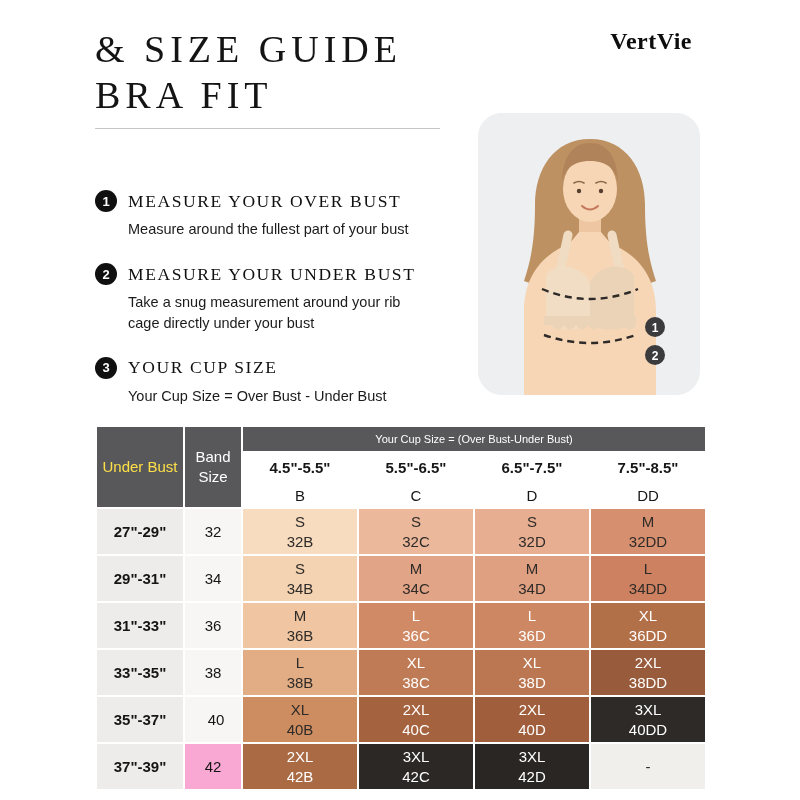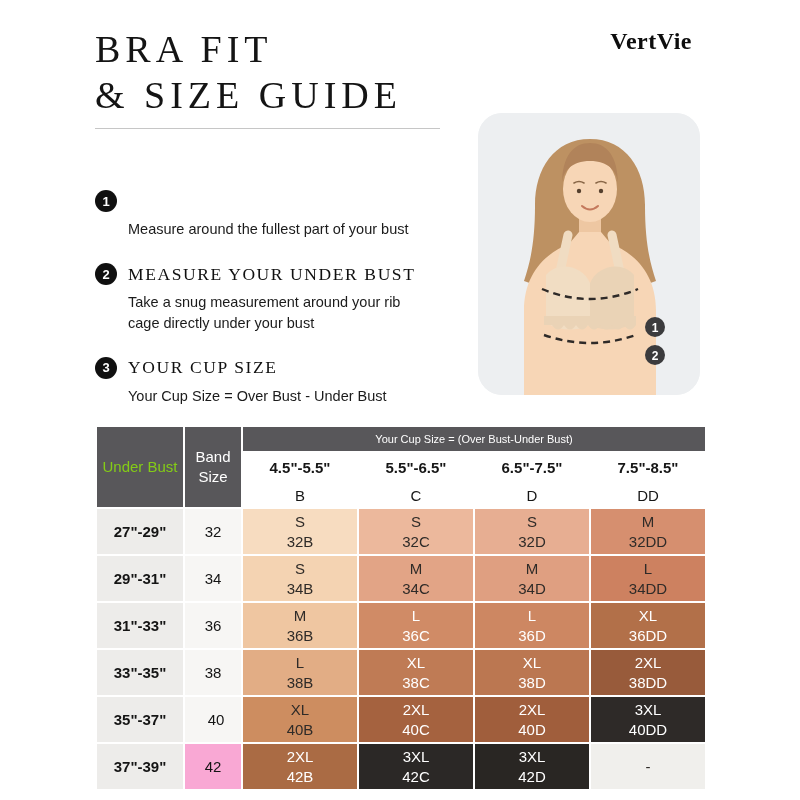--- a/index.html
+++ b/index.html
@@ -37,30 +37,31 @@
   td.ub-cell { background:#edecea; font-weight:700; color:#141414; }
   td.band-cell { background:#f7f6f4; font-weight:400; color:#141414; }
   td.size-cell { line-height:1.3; font-weight:400; }
 </style>
 </head>
 <body>
 
 <div class="page">
 
   <div class="title-block">
+    <div class="title-line">&amp; SIZE GUIDE</div>
     <div class="title-line">BRA FIT</div>
-    <div class="title-line">&amp; SIZE GUIDE</div>
   </div>
   <div class="title-divider"></div>
   <div class="brand">VertVie</div>
 
   <div class="steps">
     <div class="step">
       <div class="step-head">
         <div class="step-num">1</div>
+        <div class="step-heading">MEASURE YOUR OVER BUST</div>
       </div>
       <div class="step-body">Measure around the fullest part of your bust</div>
     </div>
     <div class="step">
       <div class="step-head">
         <div class="step-num">2</div>
         <div class="step-heading">MEASURE YOUR UNDER BUST</div>
       </div>
       <div class="step-body">Take a snug measurement around your rib cage directly under your bust</div>
     </div>
@@ -120,21 +121,21 @@
     <colgroup>
       <col class="col-ub">
         <col class="col-band">
       <col class="col-cup">
         <col class="col-cup">
         <col class="col-cup">
         <col class="col-cup">
     </colgroup>
     <thead>
       <tr>
-        <th rowspan="3" class="corner" style="background: rgb(88, 87, 90); color: #84cc16;">Under Bust</th>
+        <th rowspan="3" class="corner" style="background: rgb(88, 87, 90); color: #fde047;">Under Bust</th>
         <th rowspan="3" class="corner" style="background: rgb(88, 87, 90); color: rgb(255, 255, 255);">Band Size</th>
         <th colspan="4" class="span-head" style="background: rgb(88, 87, 90); color: rgb(255, 255, 255);">Your Cup Size = (Over Bust-Under Bust)</th>
       </tr>
       <tr class="range-row">
         <th>4.5"-5.5"</th>
         <th>5.5"-6.5"</th>
         <th>6.5"-7.5"</th>
         <th>7.5"-8.5"</th>
       </tr>
       <tr class="letter-row">

